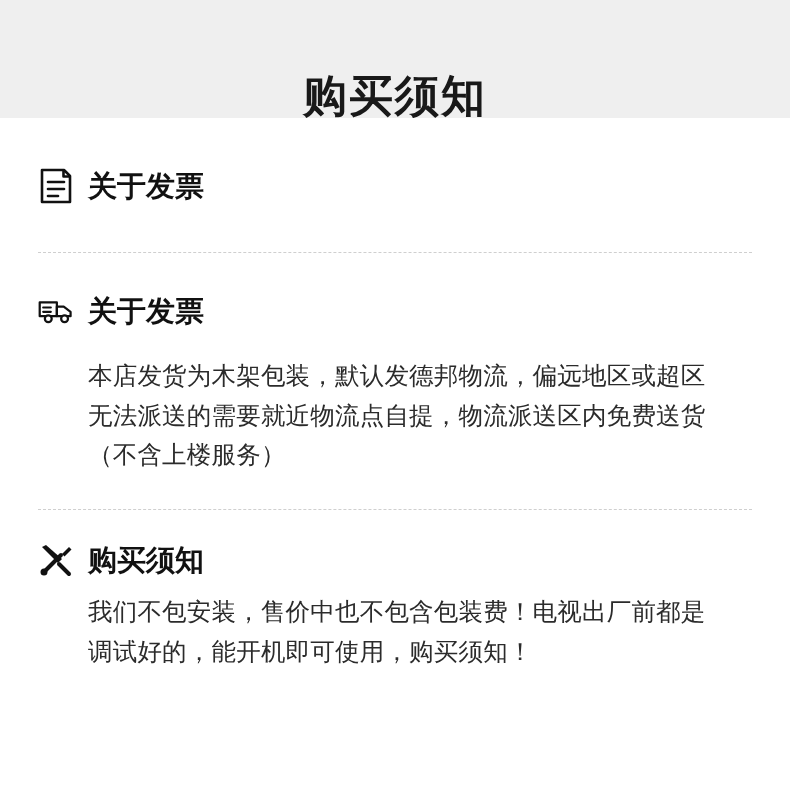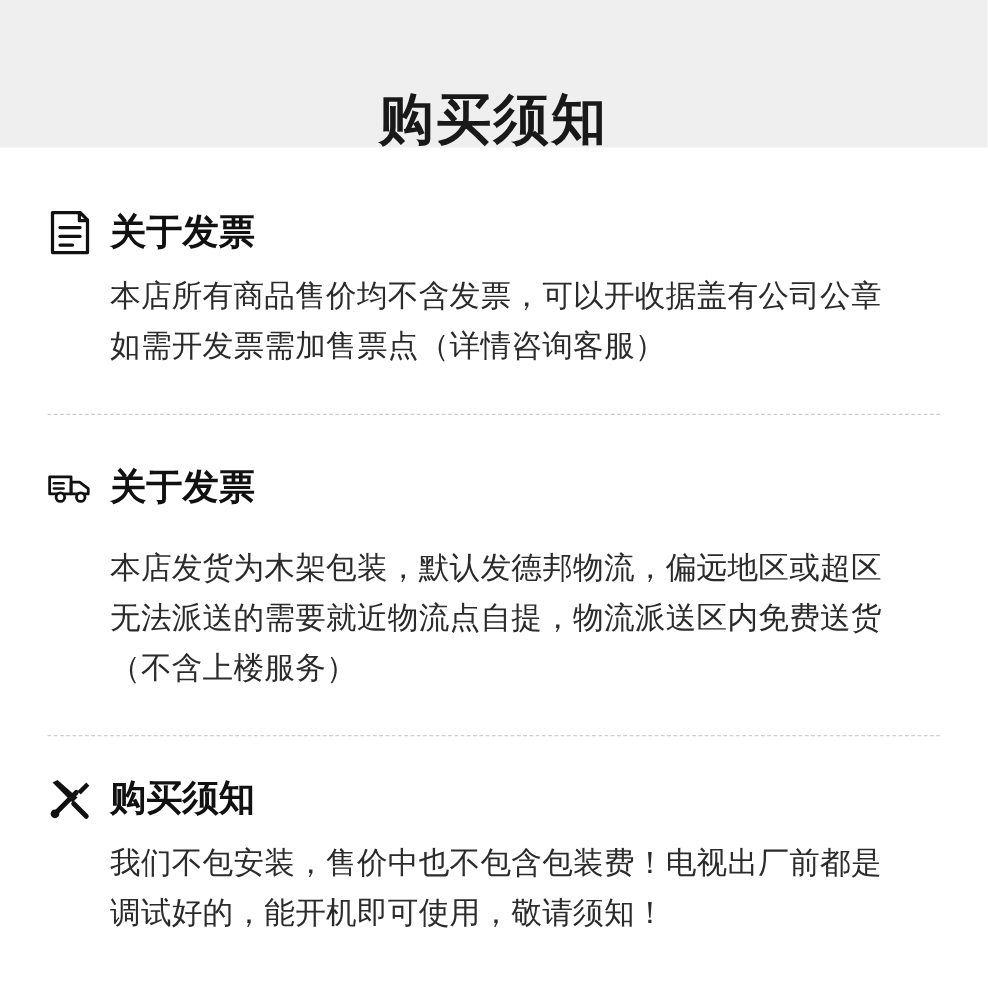--- a/index.html
+++ b/index.html
@@ -97,22 +97,20 @@
           <svg width="34" height="36" viewBox="0 0 34 36" aria-hidden="true">
             <path d="M3 2 H25 L31 8 V34 H3 Z" fill="none" stroke="#111111" stroke-width="2.6" stroke-linejoin="round"></path>
             <path d="M24.5 2.5 V8.5 H30.5" fill="none" stroke="#111111" stroke-width="2.6" stroke-linejoin="round"></path>
             <line x1="9" y1="14" x2="25" y2="14" stroke="#111111" stroke-width="2.6" stroke-linecap="round"></line>
             <line x1="9" y1="21" x2="25" y2="21" stroke="#111111" stroke-width="2.6" stroke-linecap="round"></line>
             <line x1="9" y1="28" x2="19" y2="28" stroke="#111111" stroke-width="2.6" stroke-linecap="round"></line>
           </svg>
         </span>
         <span class="section-title">关于发票</span>
       </div>
-      <div class="section-body" style="white-space: pre-line;">本店所有商品售价均不含发票，可以开收据盖有公司公章
-如需开发票需加售票点（详情咨询客服）</div>
     </div>
 
     <hr class="divider">
 
     <div class="spacer-1"></div>
 
     <div class="section sec-logistics">
       <div class="section-head">
         <span class="section-icon">
           <svg width="42" height="30" viewBox="0 0 42 30" aria-hidden="true">
@@ -142,17 +140,17 @@
             <path d="M4 4 L20 20 L24 16 L8 2 Z" fill="#111111"></path>
             <path d="M21 21 L31 31" stroke="#111111" stroke-width="4" stroke-linecap="round"></path>
             <path d="M31 4 L24 11 L26.5 13.5 L33.5 6.5 Z" fill="#111111"></path>
             <path d="M23 12 L6 29" stroke="#111111" stroke-width="4" stroke-linecap="round"></path>
             <circle cx="6" cy="29" r="3.5" fill="#111111"></circle>
           </svg>
         </span>
         <span class="section-title">购买须知</span>
       </div>
       <div class="section-body" style="white-space: pre-line;">我们不包安装，售价中也不包含包装费！电视出厂前都是
-调试好的，能开机即可使用，敬请须知！</div>
+调试好的，能开机即可使用，购买须知！</div>
     </div>
 
   </div>
 </div>
 
 </body></html>

